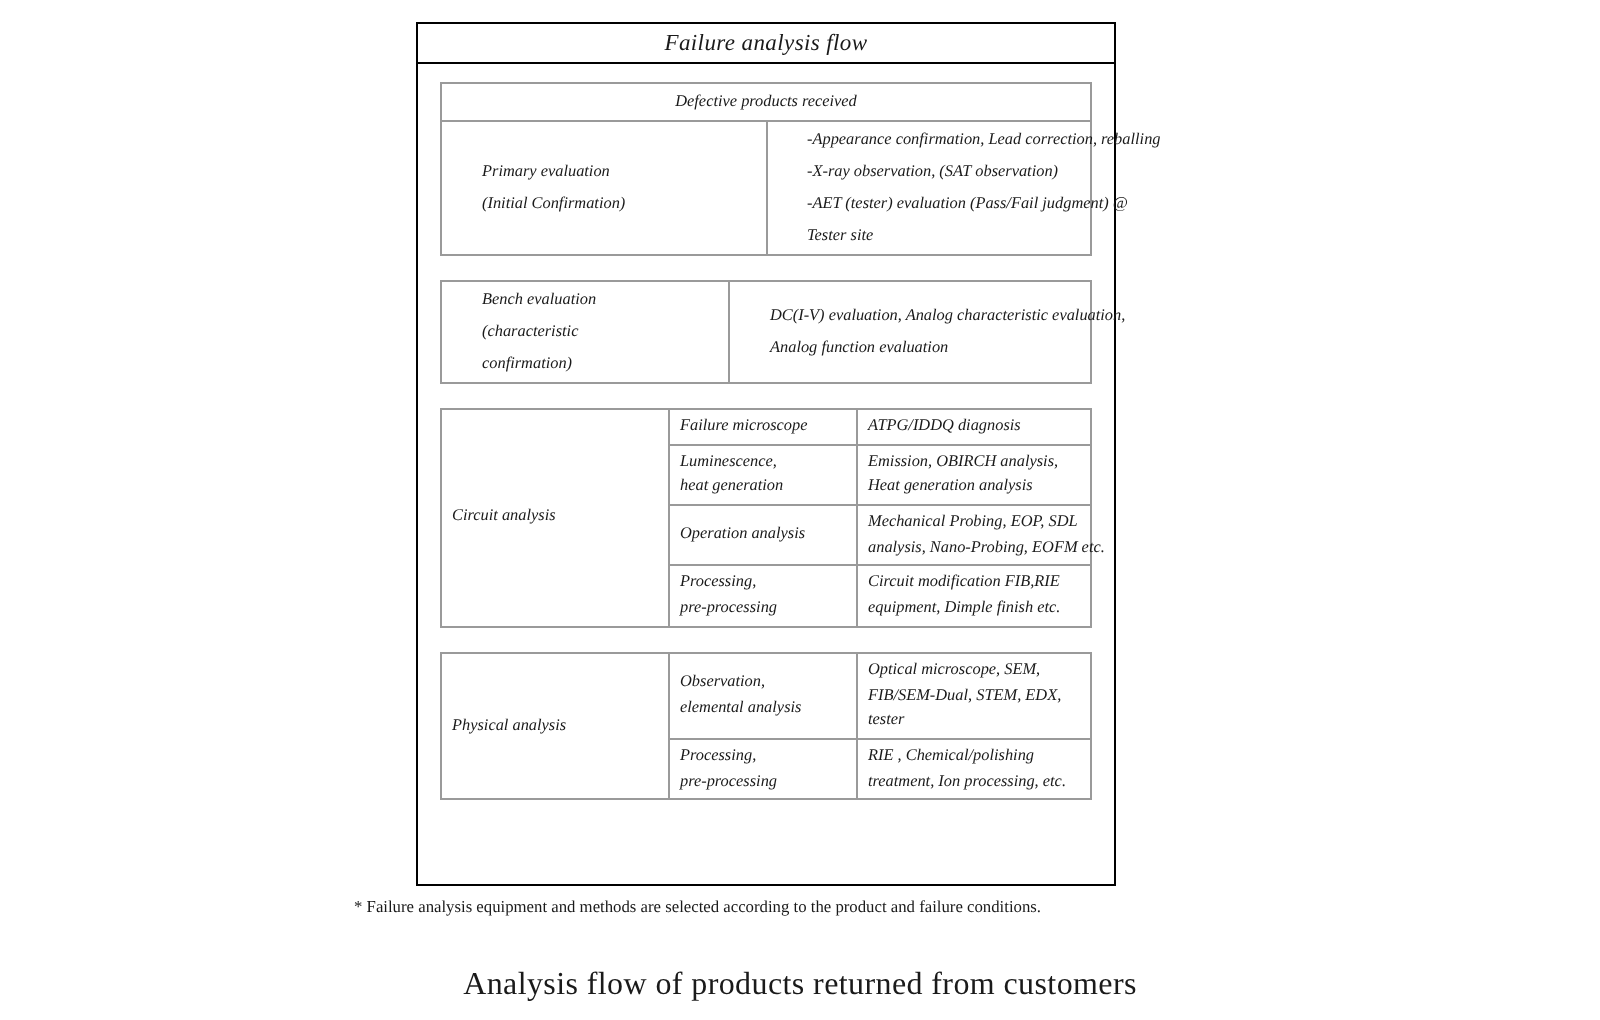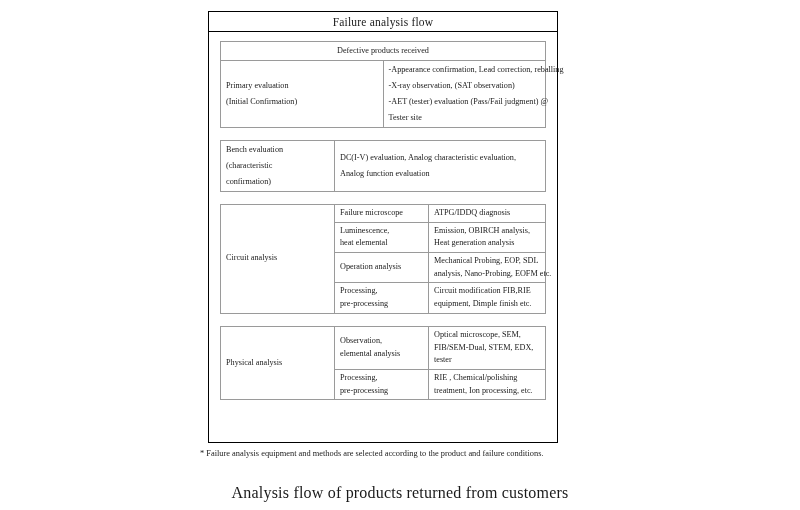--- a/index.html
+++ b/index.html
@@ -20,20 +20,21 @@
   
   #diagram-frame {
     position: absolute;
     left: 208px;
     top: 11px;
     width: 350px;
     height: 432px;
     border: 1.6px solid #000000;
     box-sizing: border-box;
     background: #ffffff;
+    font-style: italic;
   }
 
   #diagram-title {
     height: 20px;
     line-height: 20px;
     text-align: center;
     font-size: 11.5px;
     border-bottom: 1.6px solid #000000;
     box-sizing: border-box;
     letter-spacing: .2px;
@@ -51,21 +52,21 @@
     width: 100%;
     margin: 0 0 12px 0;
     background: #ffffff;
   }
   table.block.last { margin-bottom: 0; }
 
   table.block td {
     border: 1px solid #9a9a9a;
     font-size: 8.2px;
     line-height: 1.95;
-    padding: 1px 5px;
+    padding: 1px 20px;
     vertical-align: middle;
     word-break: normal;
   }
 
   td.banner {
     text-align: center;
   }
   td.label-col {
     vertical-align: top;
     padding-top: 3px;
@@ -88,21 +89,21 @@
   table.block.compact td.value-col {
     vertical-align: middle;
     padding-top: 2px;
   }
 
   .line { display: block; white-space: nowrap; }
 
   
   #footnote {
     position: absolute;
-    left: 200px;
+    left: 177px;
     top: 449px;
     width: 600px;
     font-size: 8.4px;
     line-height: 1.2;
     white-space: nowrap;
   }
   #caption {
     position: absolute;
     left: 0px;
     top: 484px;
@@ -165,21 +166,21 @@
           <td class="value-col" style="width:83px">
             <span class="line">Failure microscope</span>
           </td>
           <td class="value-col">
             <span class="line">ATPG/IDDQ diagnosis</span>
           </td>
         </tr>
         <tr>
           <td class="value-col">
             <span class="line">Luminescence,</span>
-            <span class="line">heat elemental</span>
+            <span class="line">heat generation</span>
           </td>
           <td class="value-col">
             <span class="line">Emission, OBIRCH analysis,</span>
             <span class="line">Heat generation analysis</span>
           </td>
         </tr>
         <tr>
           <td class="value-col">
             <span class="line">Operation analysis</span>
           </td>

